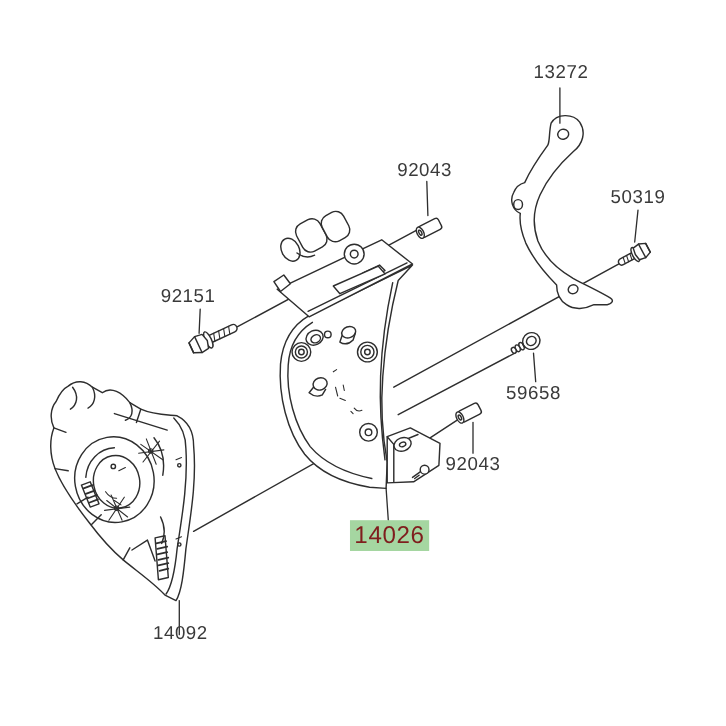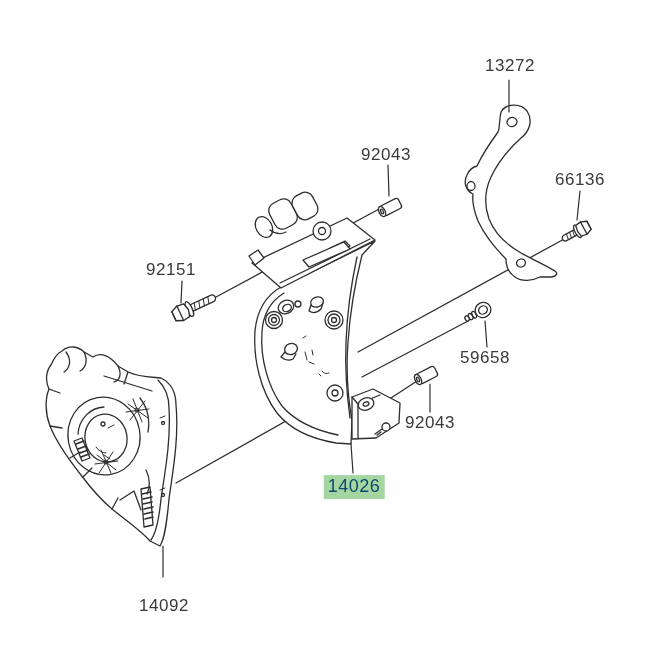--- a/index.html
+++ b/index.html
@@ -15,23 +15,23 @@
     position:absolute;
     transform:translate(-50%,-50%);
     font-size:17px;
     letter-spacing:0.5px;
     color:#3a3a3a;
     white-space:nowrap;
     cursor:pointer;
     line-height:1.1;
   }
   .part-label.hl{
-    font-size:18px;
+    font-size:22px;
     padding:2px 4px;
-    color:#0c4a6e;
+    color:#7f1d1d;
   }
   svg *{vector-effect:non-scaling-stroke;}
 </style>
 </head>
 <body>
 
 <div id="canvas">
 
   <svg id="drawing" width="660" height="660" viewBox="0 0 660 660" fill="none" stroke="#2e2e2e" stroke-width="1.3" stroke-linecap="round" stroke-linejoin="round">
 
@@ -216,24 +216,24 @@
       <line x1="430" y1="384" x2="430" y2="412"></line>
       <line x1="351" y1="444" x2="353" y2="473"></line>
       <line x1="163" y1="546" x2="163" y2="577"></line>
     </g>
   </svg>
 
   <div class="part-label" style="left:510px;top:66px">13272</div>
 
   <div class="part-label" style="left:386px;top:155px">92043</div>
 
-  <div class="part-label" style="left:580px;top:180px">66136</div>
+  <div class="part-label" style="left:580px;top:180px">50319</div>
 
   <div class="part-label" style="left:171px;top:270px">92151</div>
 
   <div class="part-label" style="left:485px;top:358px">59658</div>
 
   <div class="part-label" style="left:430px;top:423px">92043</div>
 
   <div class="part-label hl" style="left: 354px; top: 487px; background: rgb(165, 214, 161);">14026</div>
 
-  <div class="part-label" style="left:164px;top:606px">14092</div>
+  <div class="part-label" style="left:164px;top:576px">14092</div>
 </div>
 
 </body></html>

